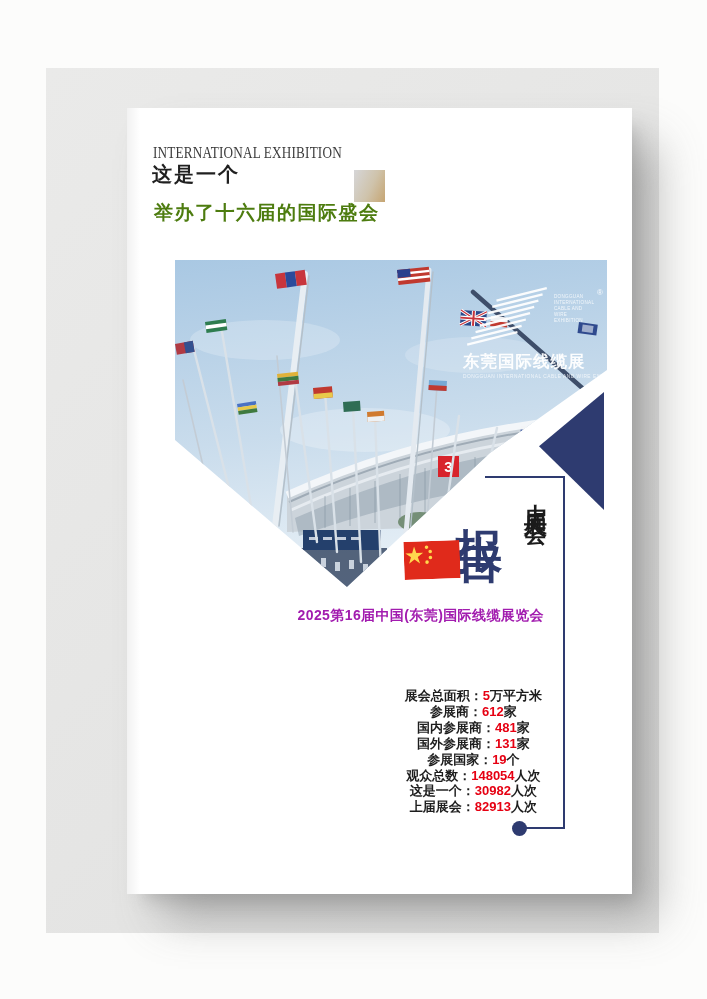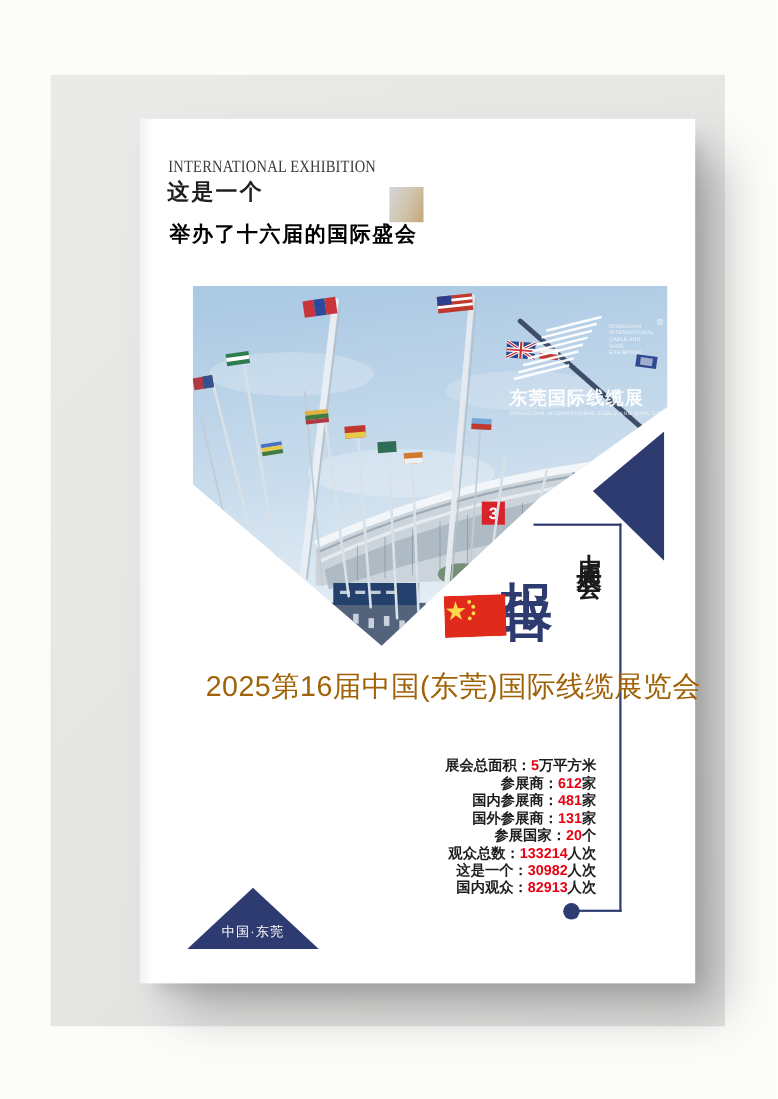--- a/index.html
+++ b/index.html
@@ -33,21 +33,21 @@
     transform:scaleX(.88) scaleY(1.05); transform-origin:left top;
     white-space:nowrap;
   }
   .headline{
     position:absolute; left:25px; top:53px; z-index:2;
     font-size:20px; font-weight:900; color:#202020; letter-spacing:2px;
     white-space:nowrap;
   }
   .subheadline{
     position:absolute; left:27px; top:92px; z-index:2;
-    font-size:19px; font-weight:700; color:#000000; letter-spacing:1.5px;
+    font-size:19px; font-weight:700; color:#4d7c0f; letter-spacing:1.5px;
     white-space:nowrap;
   }
   .gold-square{
     position:absolute; left:227px; top:62px; width:31px; height:32px; z-index:1;
     background:linear-gradient(115deg,#d6d6d8 0%, #cfc3ab 55%, #c6a572 100%);
   }
   
   .photo{
     position:absolute; left:48px; top:152px; width:432px; height:335px;
     clip-path:polygon(0 0, 100% 0, 100% 32.8%, 72.9% 57.6%, 39.8% 97.6%, 0 53.7%);
@@ -97,29 +97,29 @@
   }
   .cn-flag{
     position:absolute; left:277px; top:433px; width:56px; height:38px;
     transform:rotate(-2deg);
   }
   
   .event-block{
     position:absolute; left:60px; right:88px; top:499px; text-align:right;
   }
   .event-title{
-    font-size:26px; font-weight:400; color:#a16207; letter-spacing:.4px;
+    font-size:14px; font-weight:700; color:#a21caf; letter-spacing:.4px;
     white-space:nowrap; margin-bottom:10px;
   }
   .event-date, .event-venue{
     font-size:14px; font-weight:700; color:#222; line-height:16px; letter-spacing:.3px;
   }
   .event-venue{ font-size:13.5px; }
   .stats{
-    position:absolute; right:90px; top:580px; text-align:right;
+    position:absolute; right:90px; top:580px; text-align:center;
   }
   .stat-row{ font-size:13px; font-weight:700; color:#1d1d1d; line-height:15.9px; white-space:nowrap; }
   .stat-row .val{ color:var(--red); }
   
   .loc-triangle{
     position:absolute; left:43px; top:699px; width:120px; height:56px;
     background:var(--navy);
     clip-path:polygon(50% 0, 100% 100%, 0 100%);
     display:flex; align-items:flex-end; justify-content:center;
   }
@@ -341,23 +341,20 @@
 
   <div class="event-block">
     <div class="event-title">2025第16届中国(东莞)国际线缆展览会</div>
   </div>
 
   <div class="stats">
       <div class="stat-row"><span class="lab">展会总面积：</span><span class="val">5</span><span class="unit">万平方米</span></div>
       <div class="stat-row"><span class="lab">参展商：</span><span class="val">612</span><span class="unit">家</span></div>
       <div class="stat-row"><span class="lab">国内参展商：</span><span class="val">481</span><span class="unit">家</span></div>
       <div class="stat-row"><span class="lab">国外参展商：</span><span class="val">131</span><span class="unit">家</span></div>
-      <div class="stat-row"><span class="lab">参展国家：</span><span class="val">20</span><span class="unit">个</span></div>
-      <div class="stat-row"><span class="lab">观众总数：</span><span class="val">133214</span><span class="unit">人次</span></div>
+      <div class="stat-row"><span class="lab">参展国家：</span><span class="val">19</span><span class="unit">个</span></div>
+      <div class="stat-row"><span class="lab">观众总数：</span><span class="val">148054</span><span class="unit">人次</span></div>
       <div class="stat-row"><span class="lab">这是一个：</span><span class="val">30982</span><span class="unit">人次</span></div>
-      <div class="stat-row"><span class="lab">国内观众：</span><span class="val">82913</span><span class="unit">人次</span></div>
+      <div class="stat-row"><span class="lab">上届展会：</span><span class="val">82913</span><span class="unit">人次</span></div>
     </div>
 
-  <div class="loc-triangle">
-    <div class="loc-label">中国·东莞</div>
-  </div>
 
 </div>
 
 </body></html>

